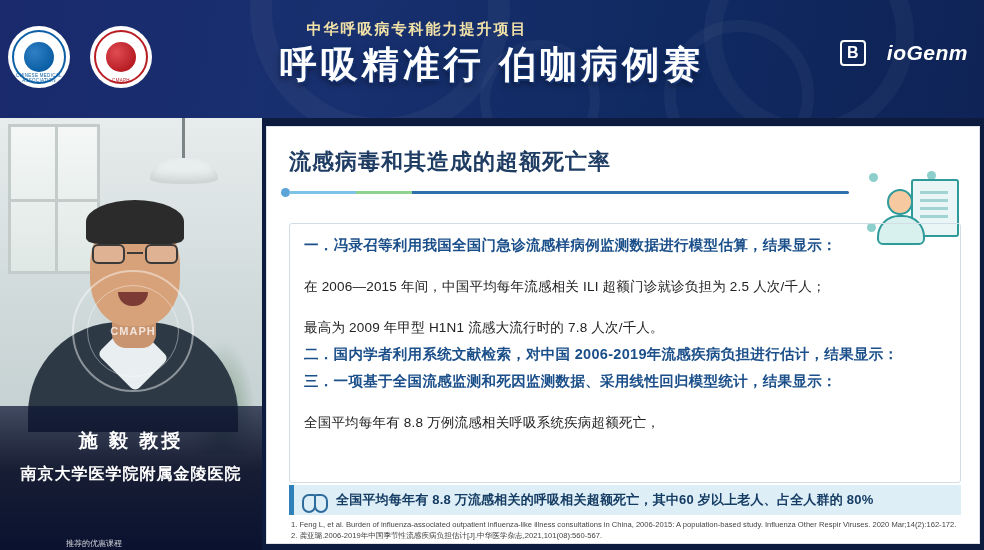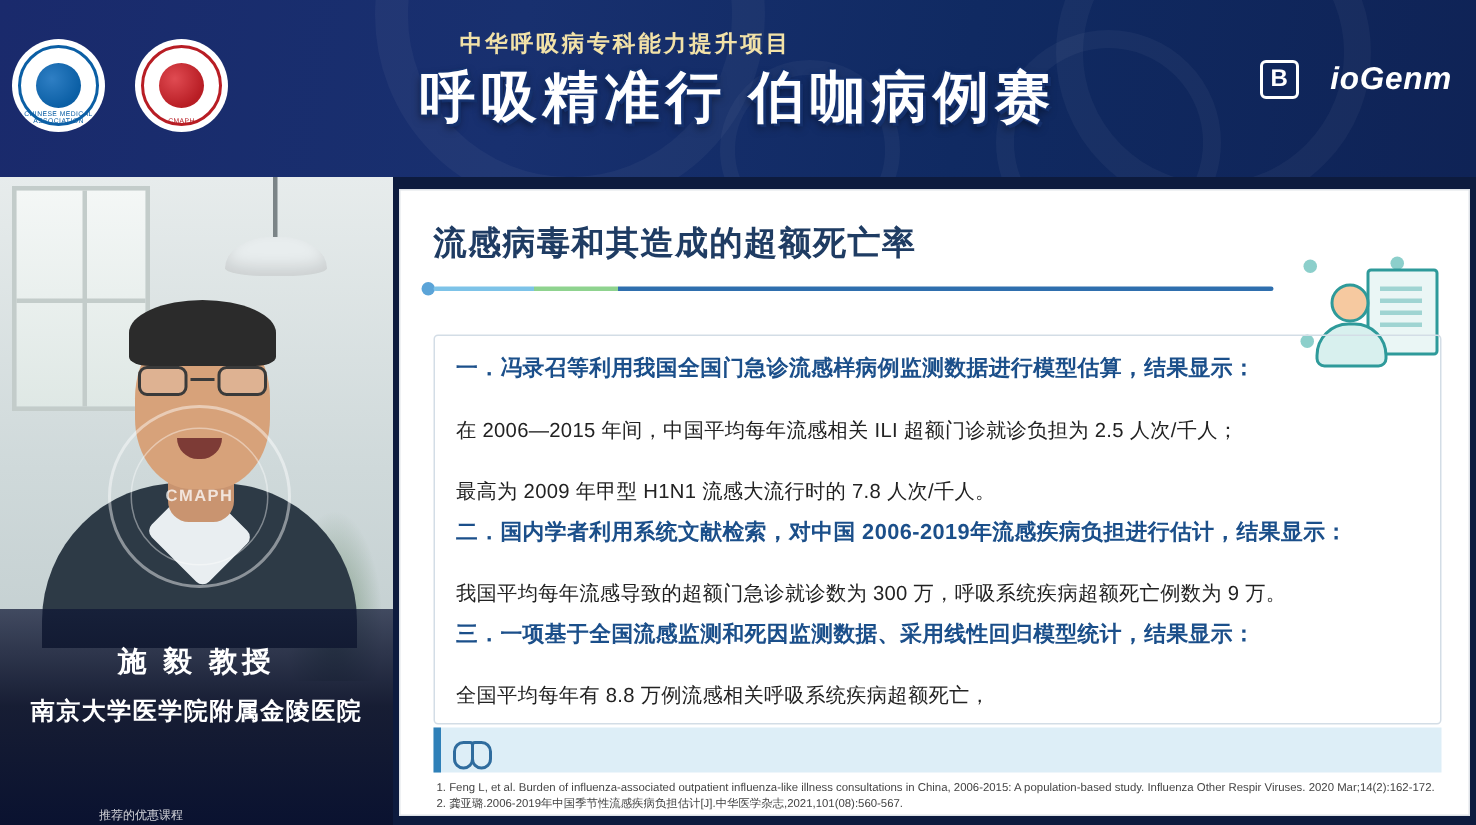--- a/index.html
+++ b/index.html
@@ -371,28 +371,28 @@
       <div class="nurse-body"></div>
       <div class="nurse-head"></div>
     </div>
 
     <div class="body-box">
       <div class="bullet-h first">一．冯录召等利用我国全国门急诊流感样病例监测数据进行模型估算，结果显示：</div>
       <div class="bullet-p">在 2006—2015 年间，中国平均每年流感相关 ILI 超额门诊就诊负担为 2.5 人次/千人；</div>
       <div class="bullet-p">最高为 2009 年甲型 H1N1 流感大流行时的 7.8 人次/千人。</div>
 
       <div class="bullet-h">二．国内学者利用系统文献检索，对中国 2006-2019年流感疾病负担进行估计，结果显示：</div>
-      <div class="bullet-p">我国平均每年流感导致的超额门急诊就诊数为 300 万，呼吸系统疾病超额死亡例数为 9 万。</div>
 
       <div class="bullet-h">三．一项基于全国流感监测和死因监测数据、采用线性回归模型统计，结果显示：</div>
       <div class="bullet-p">全国平均每年有 8.8 万例流感相关呼吸系统疾病超额死亡，</div>
     </div>
 
     <div class="summary">
       <div class="lungs"></div>
+      <div class="summary-text">全国平均每年有 8.8 万流感相关的呼吸相关超额死亡，其中60 岁以上老人、占全人群的 80%</div>
     </div>
 
     <div class="refs">
       <div>1.  Feng L, et al. Burden of influenza-associated outpatient influenza-like illness consultations in China, 2006-2015: A population-based study. Influenza Other Respir Viruses. 2020 Mar;14(2):162-172.</div>
       <div>2.  龚亚璐.2006-2019年中国季节性流感疾病负担估计[J].中华医学杂志,2021,101(08):560-567.</div>
       <div>3.  Li LI YL, et al.Influenza-associated excess respiratory mortality in China, 2010–15: a population-based study[J]. Lancet Public Health 2019, 4: 9.</div>
     </div>
   </div>
 
 </div>

